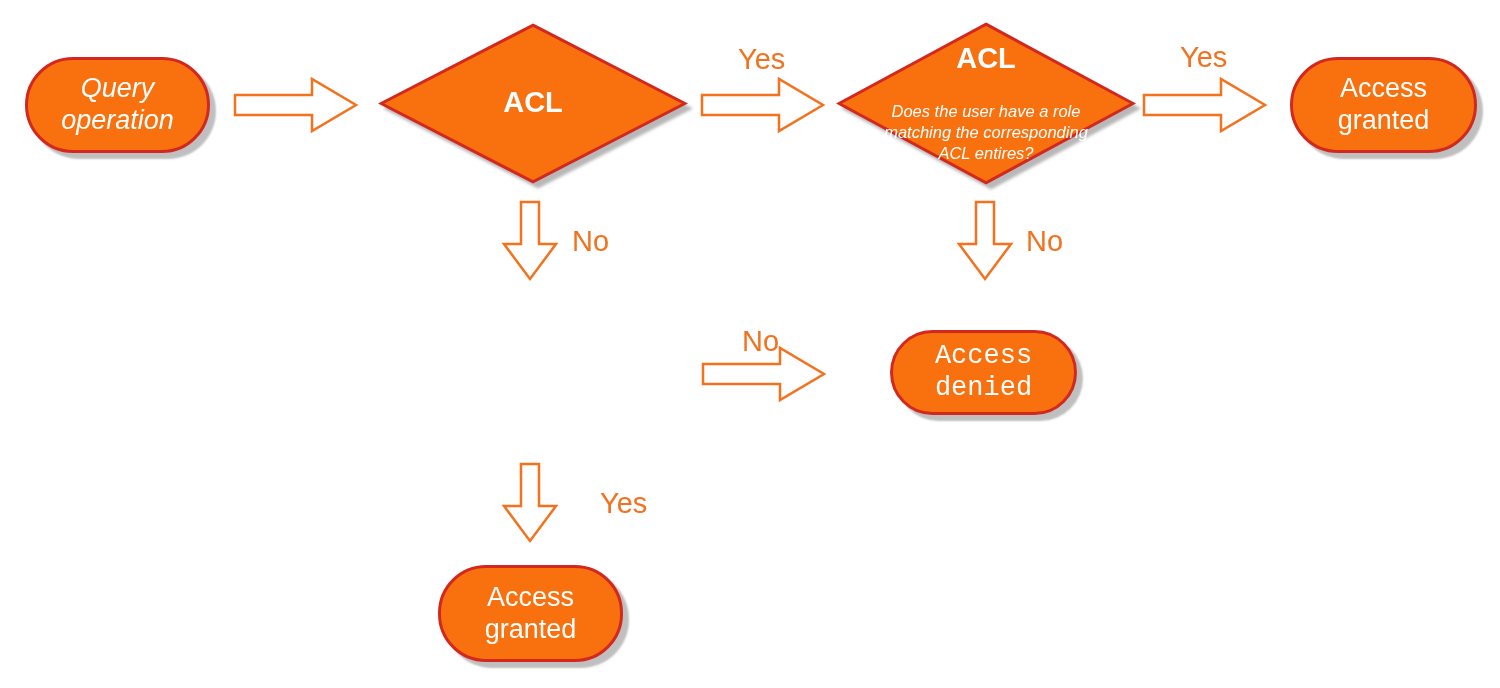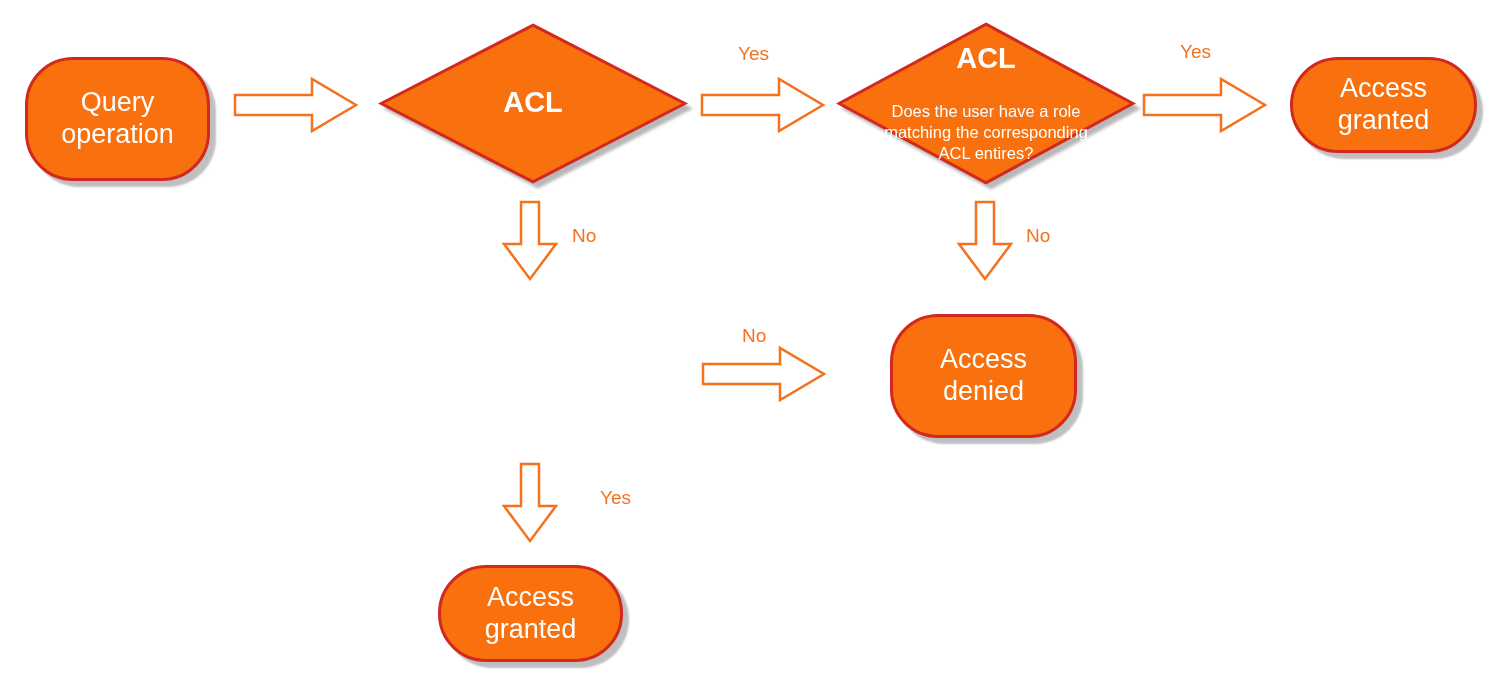--- a/index.html
+++ b/index.html
@@ -60,45 +60,45 @@
     font-weight:bold;
     font-size:29px;
     line-height:1.1;
     margin-bottom:2px;
   }
   .d-question{
     font-size:16.5px;
     line-height:1.28;
   }
   .q-w260{width:262px;}
-  .q-w230{width:232px;}
+  .q-w230{width:232px;font-style:italic;}
   .q-w200{width:204px;}
   
   .arrow{position:absolute;}
   .arrow polygon{
     fill:#ffffff;
     stroke:var(--arrow-stroke);
     stroke-width:2.5;
     stroke-linejoin:miter;
   }
   
   .edge-label{
     position:absolute;
     color:var(--edge-label);
-    font-size:19px;
+    font-size:29px;
     line-height:1.1;
     white-space:nowrap;
   }
 </style>
 </head>
 <body>
 
 <div class="canvas">
 
-  <div class="terminal" style="left:25px;top:57px;width:185px;height:124px;">
+  <div class="terminal" style="left:25px;top:57px;width:185px;height:96px;font-style:italic;">
     <span>Query operation</span>
   </div>
 
   <svg class="arrow" style="left:233px;top:76px;" width="126" height="58" viewBox="0 0 126 58">
     <polygon points="2,19 79,19 79,3 123,29 79,55 79,39 2,39"></polygon>
   </svg>
 
   <div class="decision" style="left:378px;top:22px;width:310px;height:163px;">
     <svg viewBox="0 0 200 104" preserveAspectRatio="none">
       <polygon points="100,2 198,52 100,102 2,52" style="fill:var(--shape-fill);stroke:var(--shape-border);stroke-width:3;" vector-effect="non-scaling-stroke"></polygon>
@@ -146,21 +146,21 @@
 
   <div class="edge-label" style="left:1026px;top:226px;">No</div>
 
 
   <div class="edge-label" style="left:742px;top:326px;">No</div>
 
   <svg class="arrow" style="left:701px;top:345px;" width="126" height="58" viewBox="0 0 126 58">
     <polygon points="2,19 79,19 79,3 123,29 79,55 79,39 2,39"></polygon>
   </svg>
 
-  <div class="terminal" style="left:890px;top:314px;width:187px;height:124px;">
+  <div class="terminal" style="left:890px;top:330px;width:187px;height:85px;font-family:Liberation Mono, monospace;">
     <span>Access denied</span>
   </div>
 
   <svg class="arrow" style="left:501px;top:462px;" width="58" height="82" viewBox="0 0 58 82">
     <polygon points="20,2 38,2 38,44 55,44 29,79 3,44 20,44"></polygon>
   </svg>
 
   <div class="edge-label" style="left:600px;top:488px;">Yes</div>
 
   <div class="terminal" style="left:438px;top:565px;width:185px;height:97px;">

